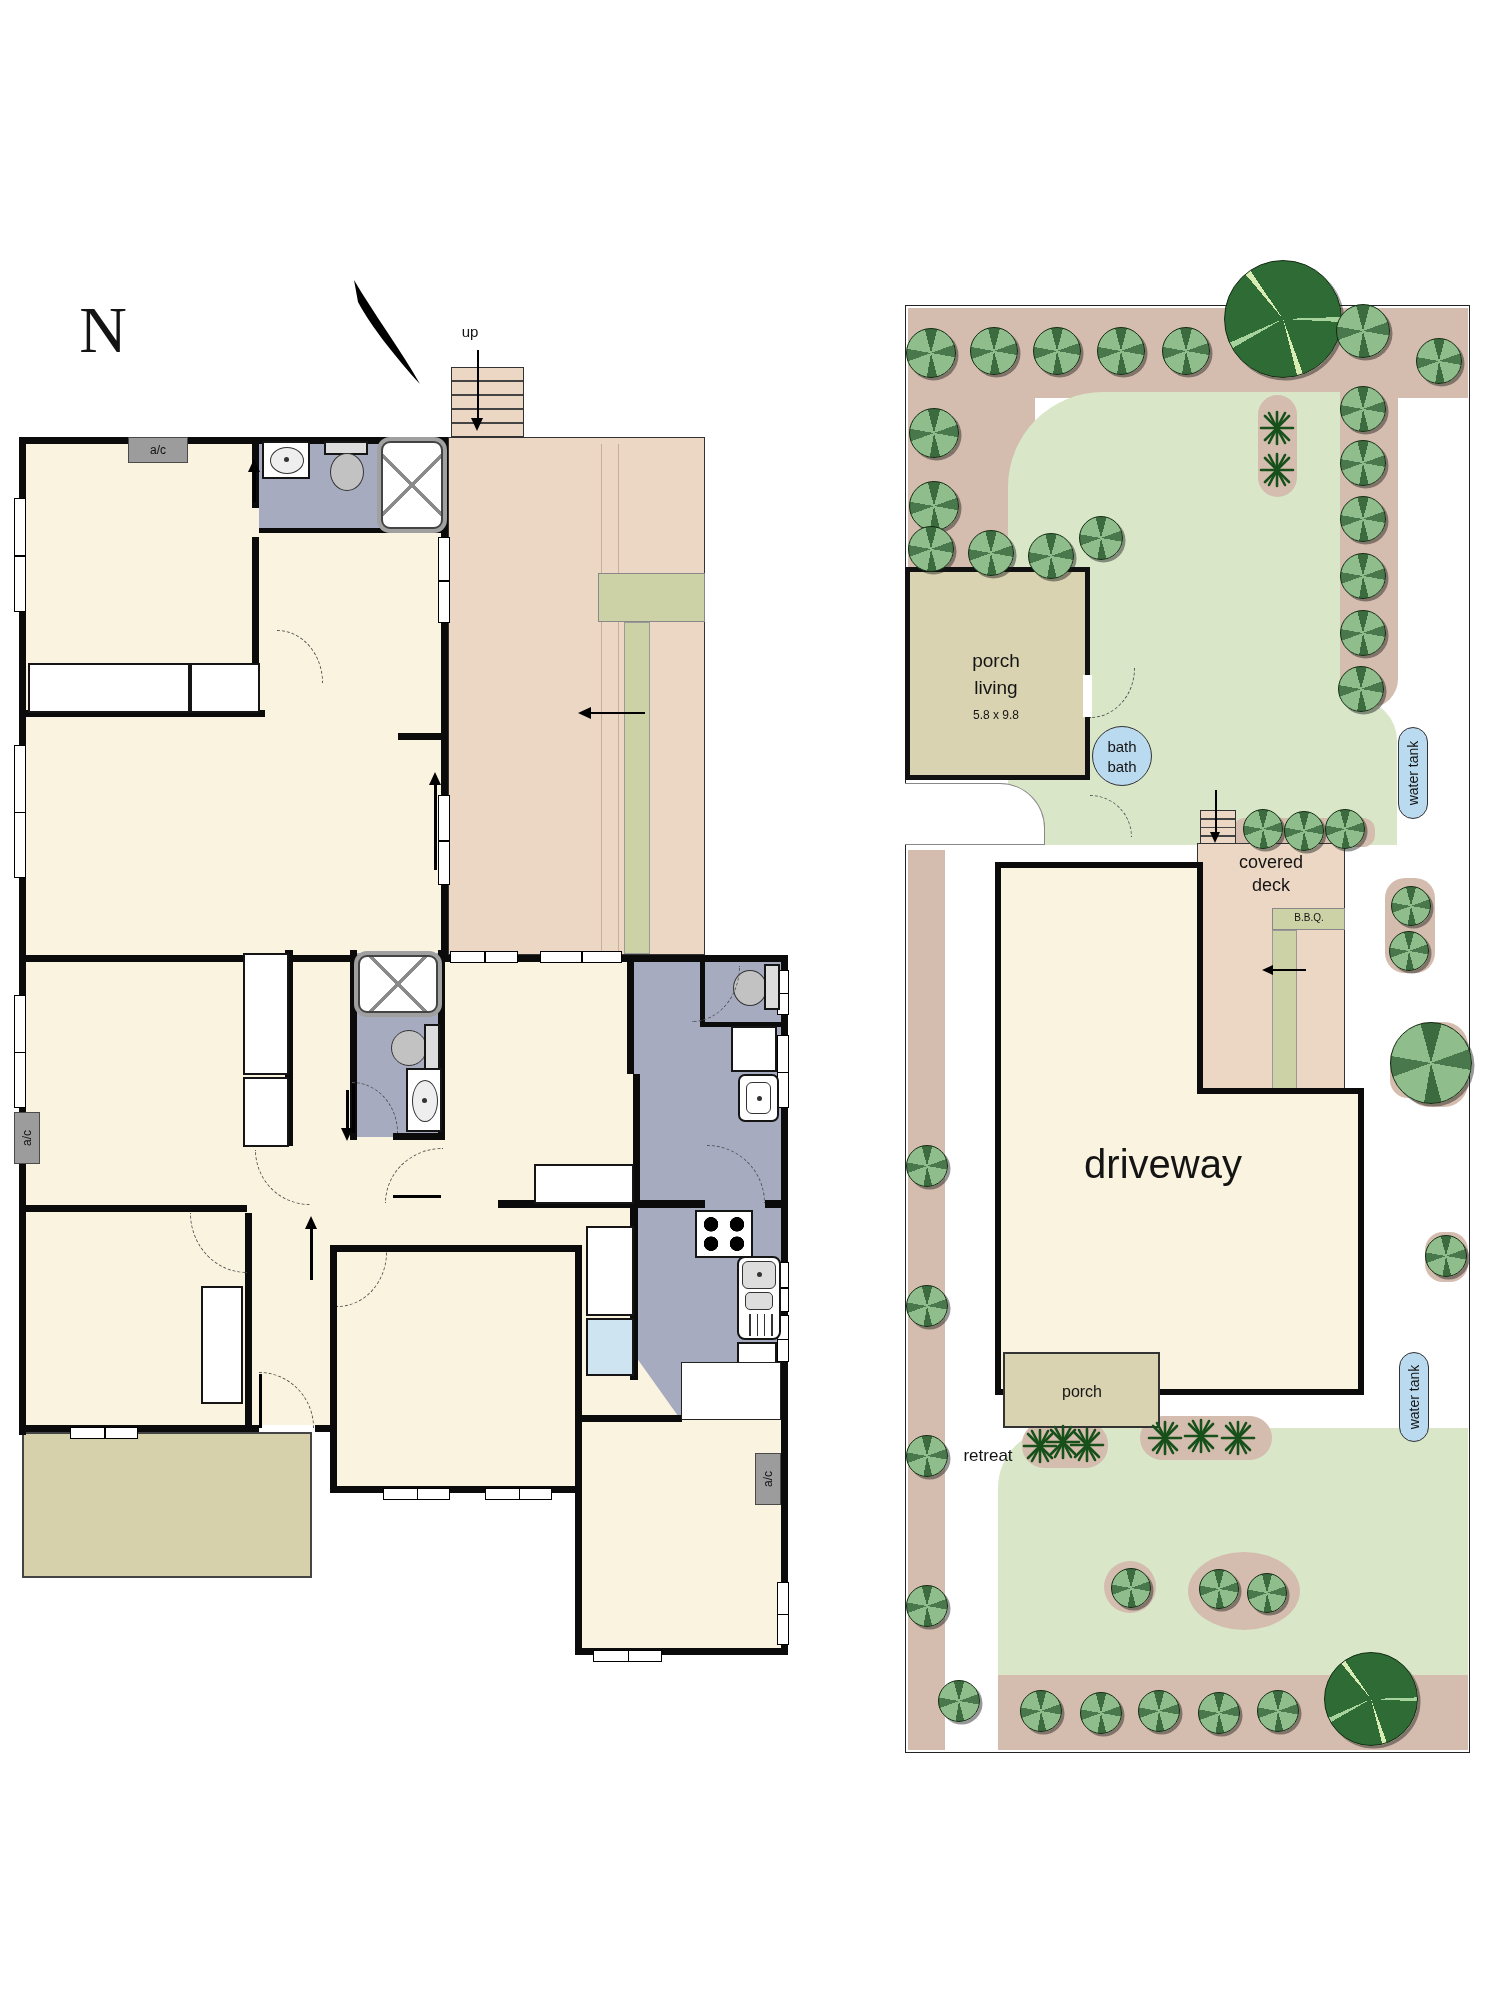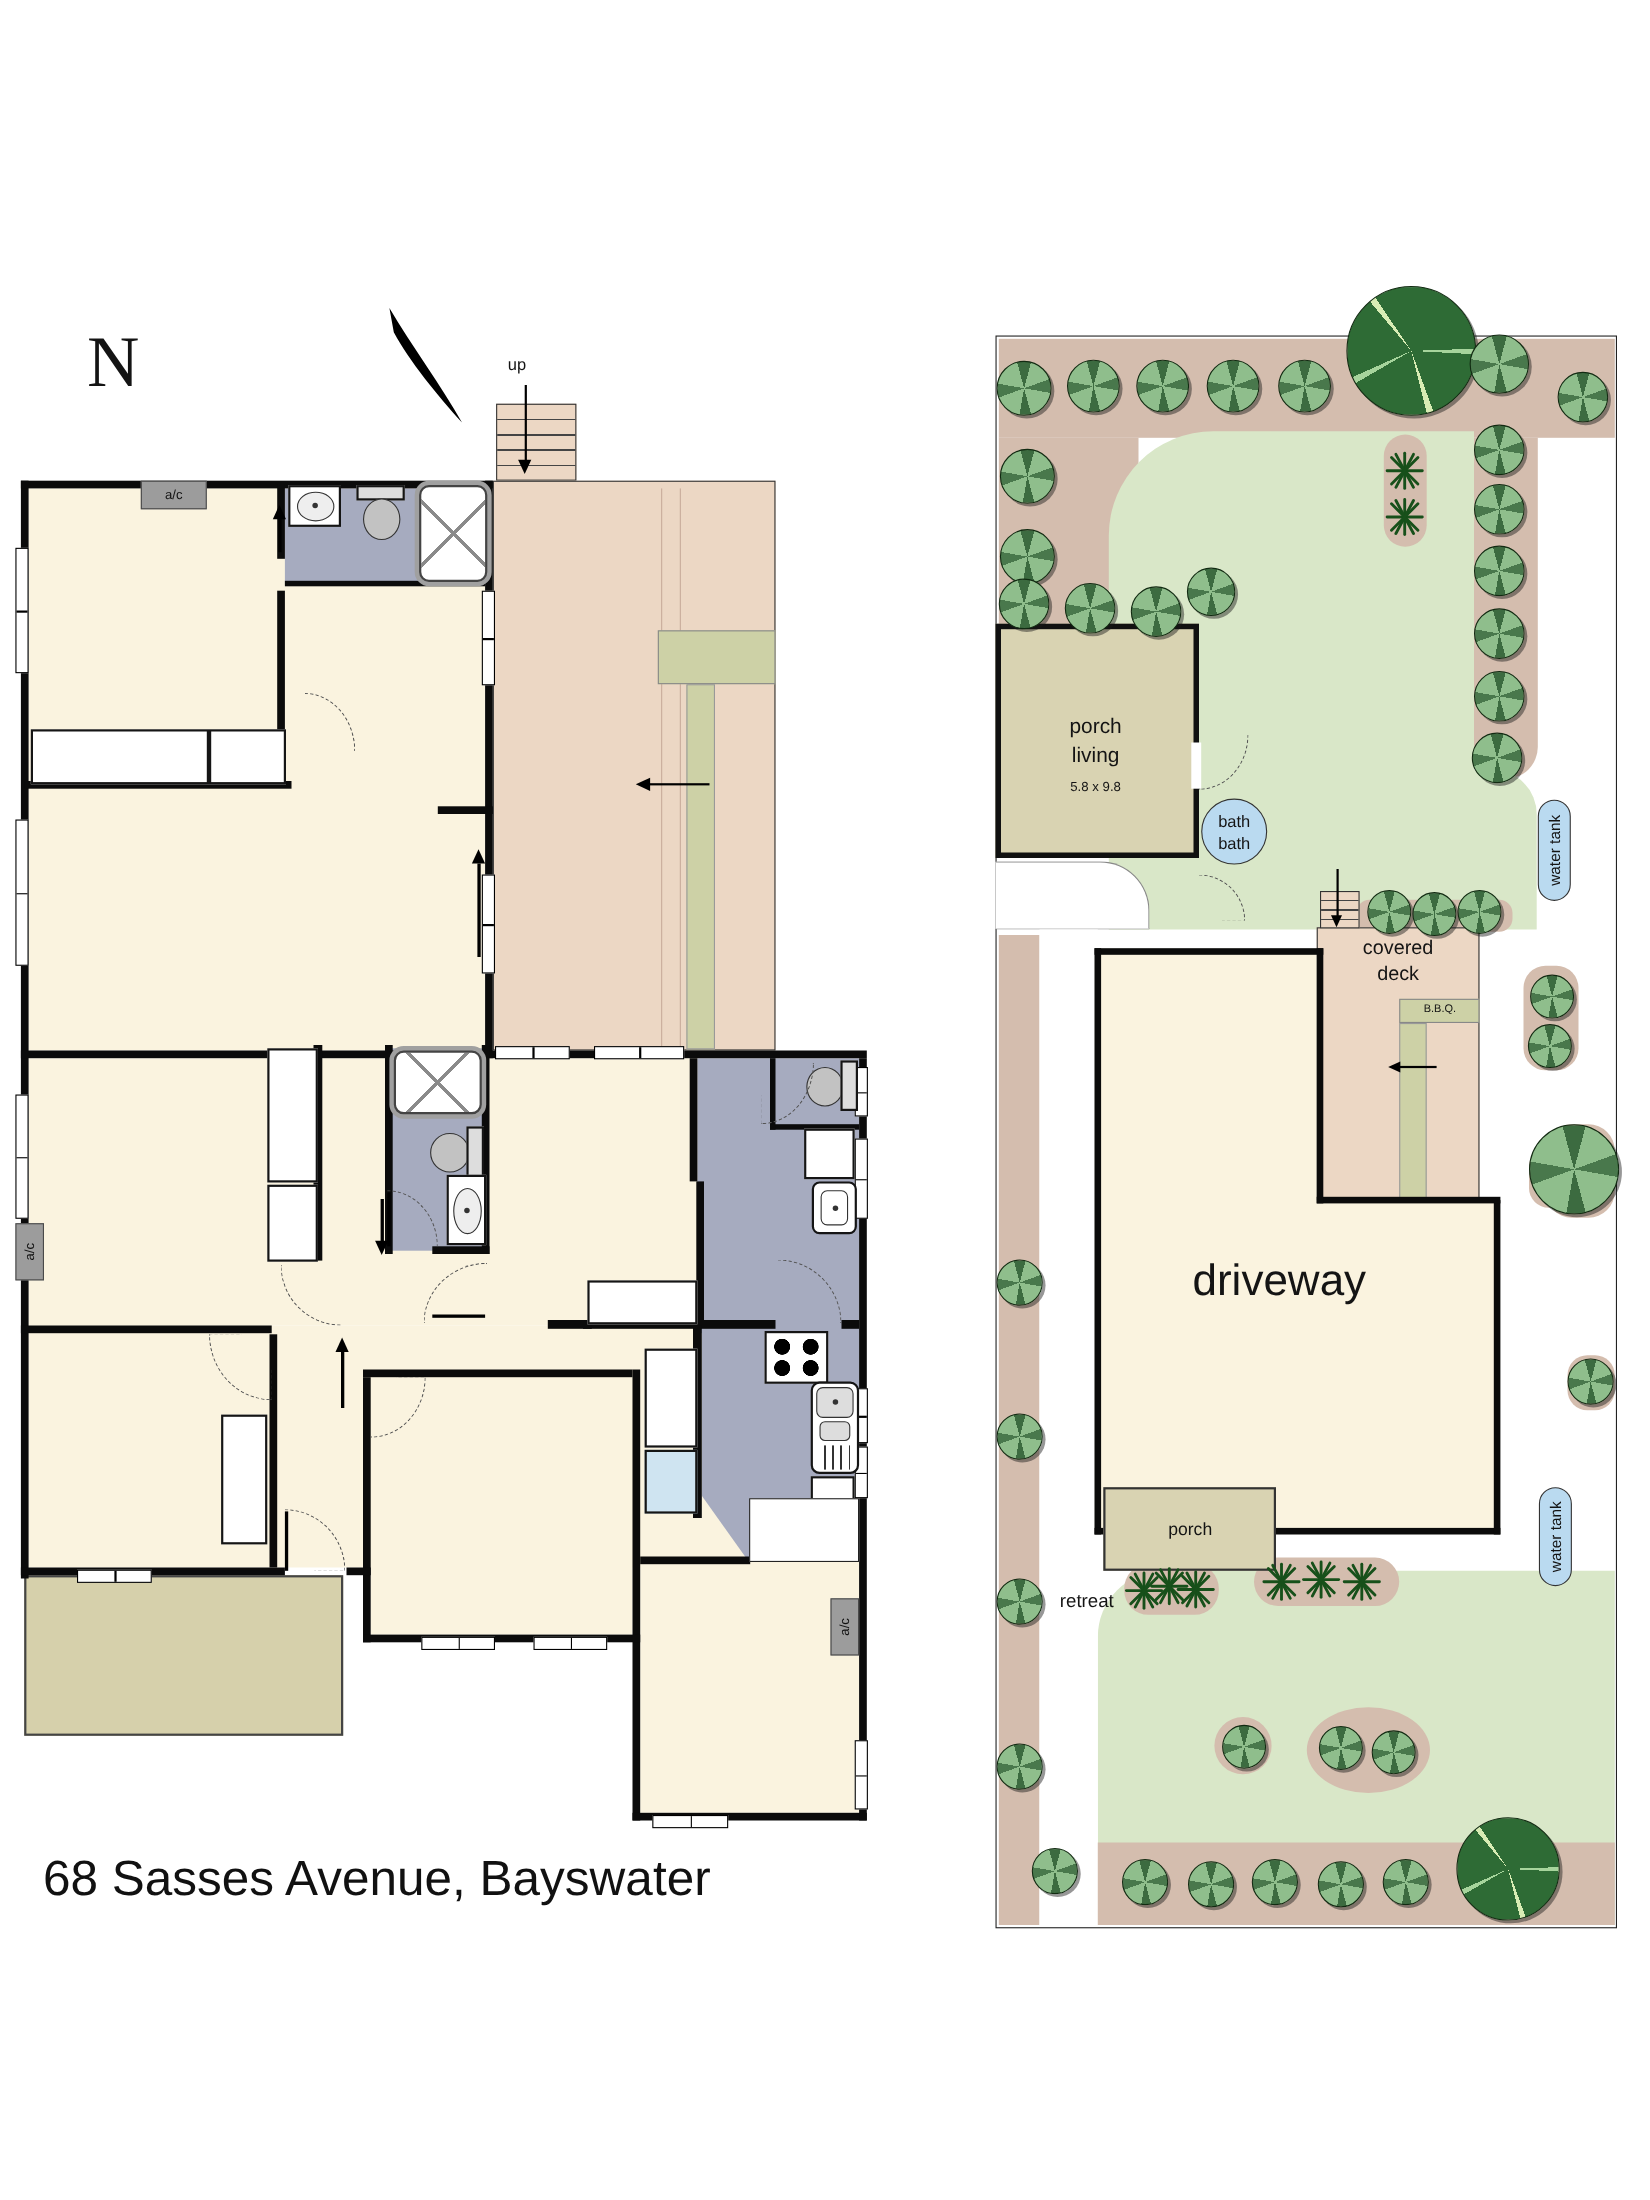--- a/index.html
+++ b/index.html
@@ -114,21 +114,20 @@
     <div class="lbl rot" style="left:1413px;top:773px;font-size:14px;z-index:10;">water tank</div>
     <div class="lbl rot" style="left:1414px;top:1397px;font-size:14px;z-index:10;">water tank</div>
     <div class="lbl" style="left:1271px;top:862px;font-size:18px;z-index:10;">covered</div>
     <div class="lbl" style="left:1271px;top:885px;font-size:18px;z-index:10;">deck</div>
     <div class="lbl" style="left:1309px;top:918px;font-size:10px;z-index:10;">B.B.Q.</div>
     <div class="lbl" style="left:1163px;top:1164px;font-size:40px;z-index:10;">driveway</div>
     <div class="lbl" style="left:1082px;top:1392px;font-size:16px;z-index:10;">porch</div>
     <div class="lbl" style="left:988px;top:1456px;font-size:17px;z-index:10;">retreat</div>
   </div>
 
-  <div style="position:absolute;left:39px;top:1682px;font-size:45px;color:#111;white-space:nowrap;">68 Sasses Avenue, Bayswater</div>
 <div class="abs cream" style="left: 26px; top: 444px; width: 415px; height: 511px;"></div>
     <div class="abs gray" style="left: 259px; top: 444px; width: 182px; height: 88px;"></div>
     <div class="abs pink" style="left: 448px; top: 437px; width: 257px; height: 518px; border: 1.5px solid rgb(51, 51, 51); z-index: 1;"></div>
     <div class="abs pink" style="left: 451px; top: 367px; width: 73px; height: 70px; border: 1.5px solid rgb(51, 51, 51); background-image: repeating-linear-gradient(transparent 0px, transparent 12.5px, rgb(68, 68, 68) 12.5px, rgb(68, 68, 68) 14px);"></div>
     <div class="thin" style="left: 601px; top: 444px; width: 1px; height: 510px; z-index: 2;"></div>
     <div class="thin" style="left: 618px; top: 444px; width: 1px; height: 510px; z-index: 2;"></div>
     <div class="abs green" style="left: 598px; top: 573px; width: 107px; height: 49px; border: 1px solid rgb(136, 136, 136); z-index: 2;"></div>
     <div class="abs green" style="left: 624px; top: 622px; width: 26px; height: 332px; border: 1px solid rgb(153, 153, 153); z-index: 2;"></div>
     <div class="abs cream" style="left: 26px; top: 962px; width: 755px; height: 243px;"></div>
     <div class="abs cream" style="left: 26px; top: 1205px; width: 755px; height: 220px;"></div>

